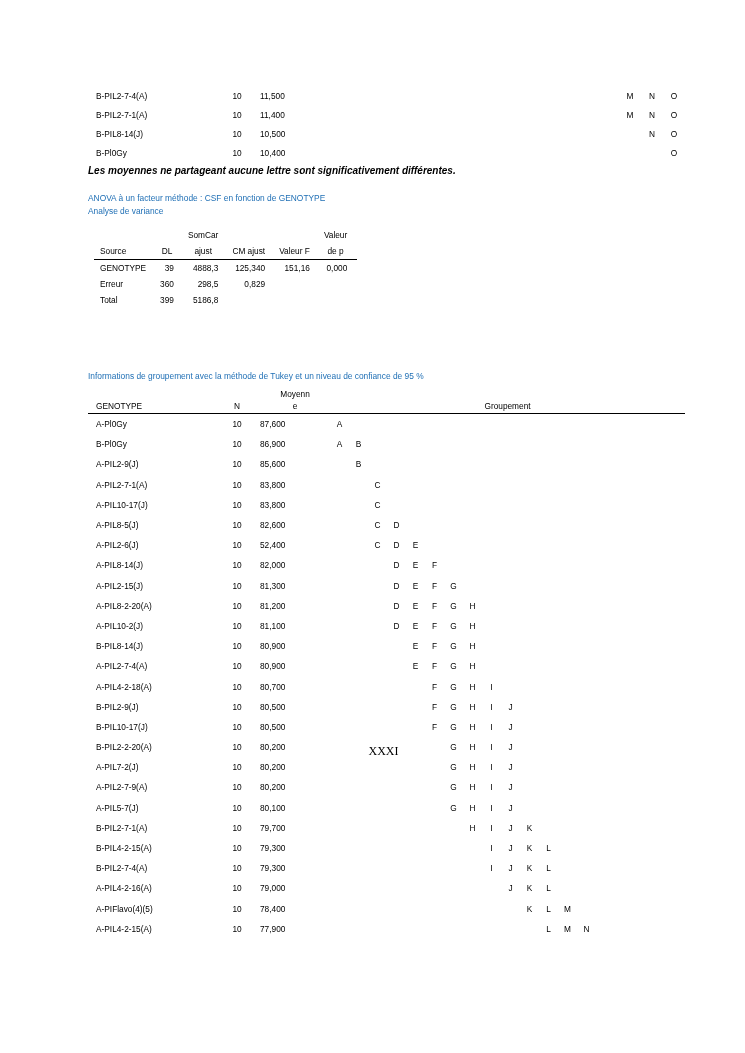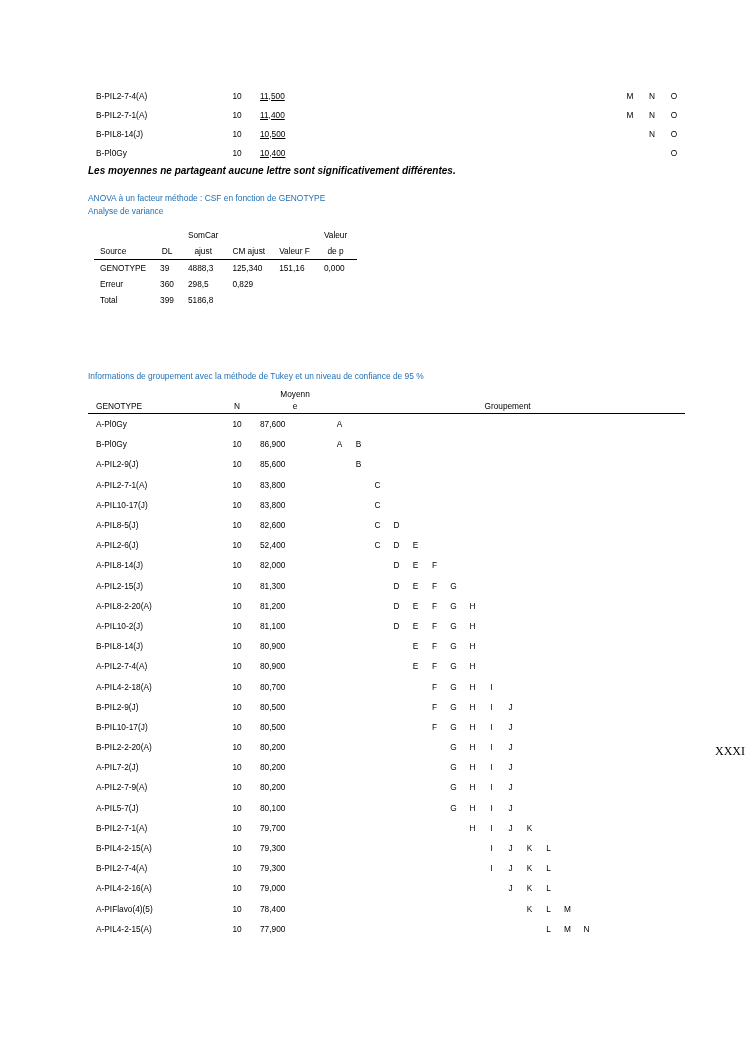--- a/index.html
+++ b/index.html
@@ -29,21 +29,21 @@
     width: 100%;
     font-size: 8.3px;
   }
   .top-table td {
     padding: 4.5px 0 4.5px 0;
     vertical-align: top;
     white-space: nowrap;
   }
   .col-name   { width: 118px; padding-left: 8px !important; }
   .col-n      { width: 46px; text-align: center; }
-  .col-mean   { width: 70px; text-align: left; text-decoration: underline; }
+  .col-mean   { width: 70px; text-align: left; }
   .col-spacer { }
   .grp-cell   { width: 22px; text-align: center; }
 
   .footnote {
     font-size: 10px;
     font-style: italic;
     font-weight: 700;
     margin-top: 3px;
     margin-bottom: 0;
   }
@@ -70,21 +70,21 @@
     padding: 3px 10px 3px 4px;
     white-space: nowrap;
     font-weight: normal;
   }
   .anova thead th {
     text-align: center;
     vertical-align: bottom;
     line-height: 10px;
   }
   .anova thead th.src { text-align: left; padding-left: 6px; }
-  .anova tbody td { }
+  .anova tbody td { text-align: right; }
   .anova tbody td.src { text-align: left; padding-left: 6px; }
   .anova tr.head-rule th { border-bottom: 0.8px solid #000; }
 
   
   .gap { height: 62px; }
 
   
   .tukey-wrap { margin-top: 6px; }
   .tukey {
     border-collapse: collapse;
@@ -114,21 +114,21 @@
     display: inline-block;
     width: 19px;
     text-align: center;
   }
 
   .page-num {
     position: absolute;
     left: 8px;
     right: 0;
     bottom: 58px;
-    text-align: right;
+    text-align: center;
     font-size: 12px;
     font-family: "Liberation Serif", serif;
     padding-left: 14px;
   }
 </style>
 </head>
 <body>
 
 <div class="page">
 

